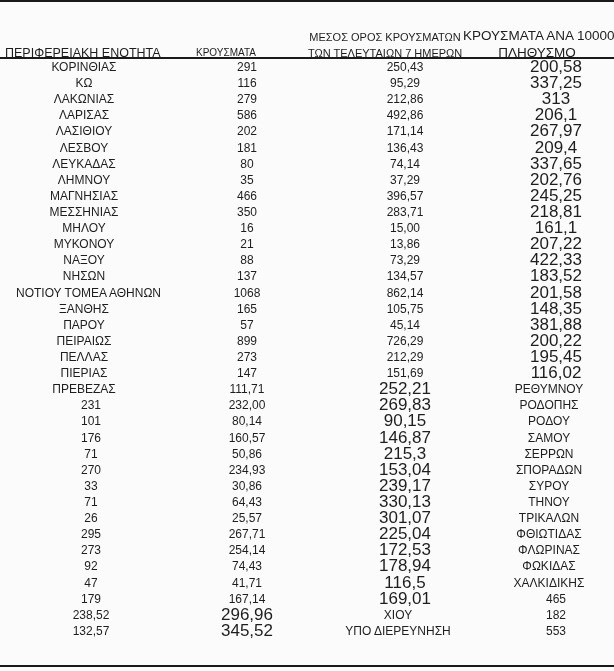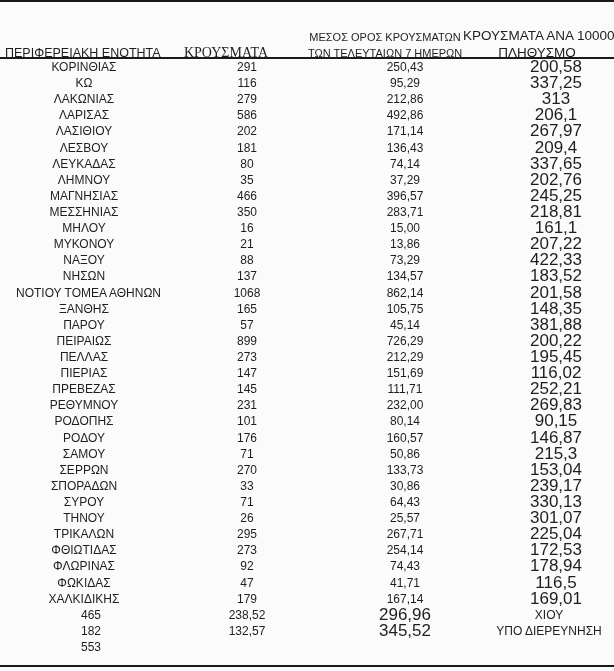--- a/index.html
+++ b/index.html
@@ -50,25 +50,24 @@
     white-space: nowrap;
     margin-top: 25px;
   }
   .th.h0 {
     text-align: left;
     padding-left: 5px;
     font-size: 12.5px;
     line-height: 16px;
   }
   .th.h1 {
-    font-size: 14px;
+    font-size: 10px;
     line-height: 16px;
     position: relative;
     left: -5px;
-    font-family: Liberation Serif, serif;
   }
   .th.h2 {
     font-size: 11px;
     line-height: 16px;
     position: relative;
     left: -4px;
   }
   .th.h3 {
     font-size: 13.5px;
     line-height: 17px;
@@ -190,42 +189,41 @@
       <div class="cell c3">200,22</div>
       <div class="cell c0">ΠΕΛΛΑΣ</div>
       <div class="cell c1">273</div>
       <div class="cell c2">212,29</div>
       <div class="cell c3">195,45</div>
       <div class="cell c0">ΠΙΕΡΙΑΣ</div>
       <div class="cell c1">147</div>
       <div class="cell c2">151,69</div>
       <div class="cell c3">116,02</div>
       <div class="cell c0">ΠΡΕΒΕΖΑΣ</div>
-      <div class="cell c1">145</div>
       <div class="cell c2">111,71</div>
       <div class="cell c3">252,21</div>
       <div class="cell c0">ΡΕΘΥΜΝΟΥ</div>
       <div class="cell c1">231</div>
       <div class="cell c2">232,00</div>
       <div class="cell c3">269,83</div>
       <div class="cell c0">ΡΟΔΟΠΗΣ</div>
       <div class="cell c1">101</div>
       <div class="cell c2">80,14</div>
       <div class="cell c3">90,15</div>
       <div class="cell c0">ΡΟΔΟΥ</div>
       <div class="cell c1">176</div>
       <div class="cell c2">160,57</div>
       <div class="cell c3">146,87</div>
       <div class="cell c0">ΣΑΜΟΥ</div>
       <div class="cell c1">71</div>
       <div class="cell c2">50,86</div>
       <div class="cell c3">215,3</div>
       <div class="cell c0">ΣΕΡΡΩΝ</div>
       <div class="cell c1">270</div>
-      <div class="cell c2">133,73</div>
+      <div class="cell c2">234,93</div>
       <div class="cell c3">153,04</div>
       <div class="cell c0">ΣΠΟΡΑΔΩΝ</div>
       <div class="cell c1">33</div>
       <div class="cell c2">30,86</div>
       <div class="cell c3">239,17</div>
       <div class="cell c0">ΣΥΡΟΥ</div>
       <div class="cell c1">71</div>
       <div class="cell c2">64,43</div>
       <div class="cell c3">330,13</div>
       <div class="cell c0">ΤΗΝΟΥ</div>

